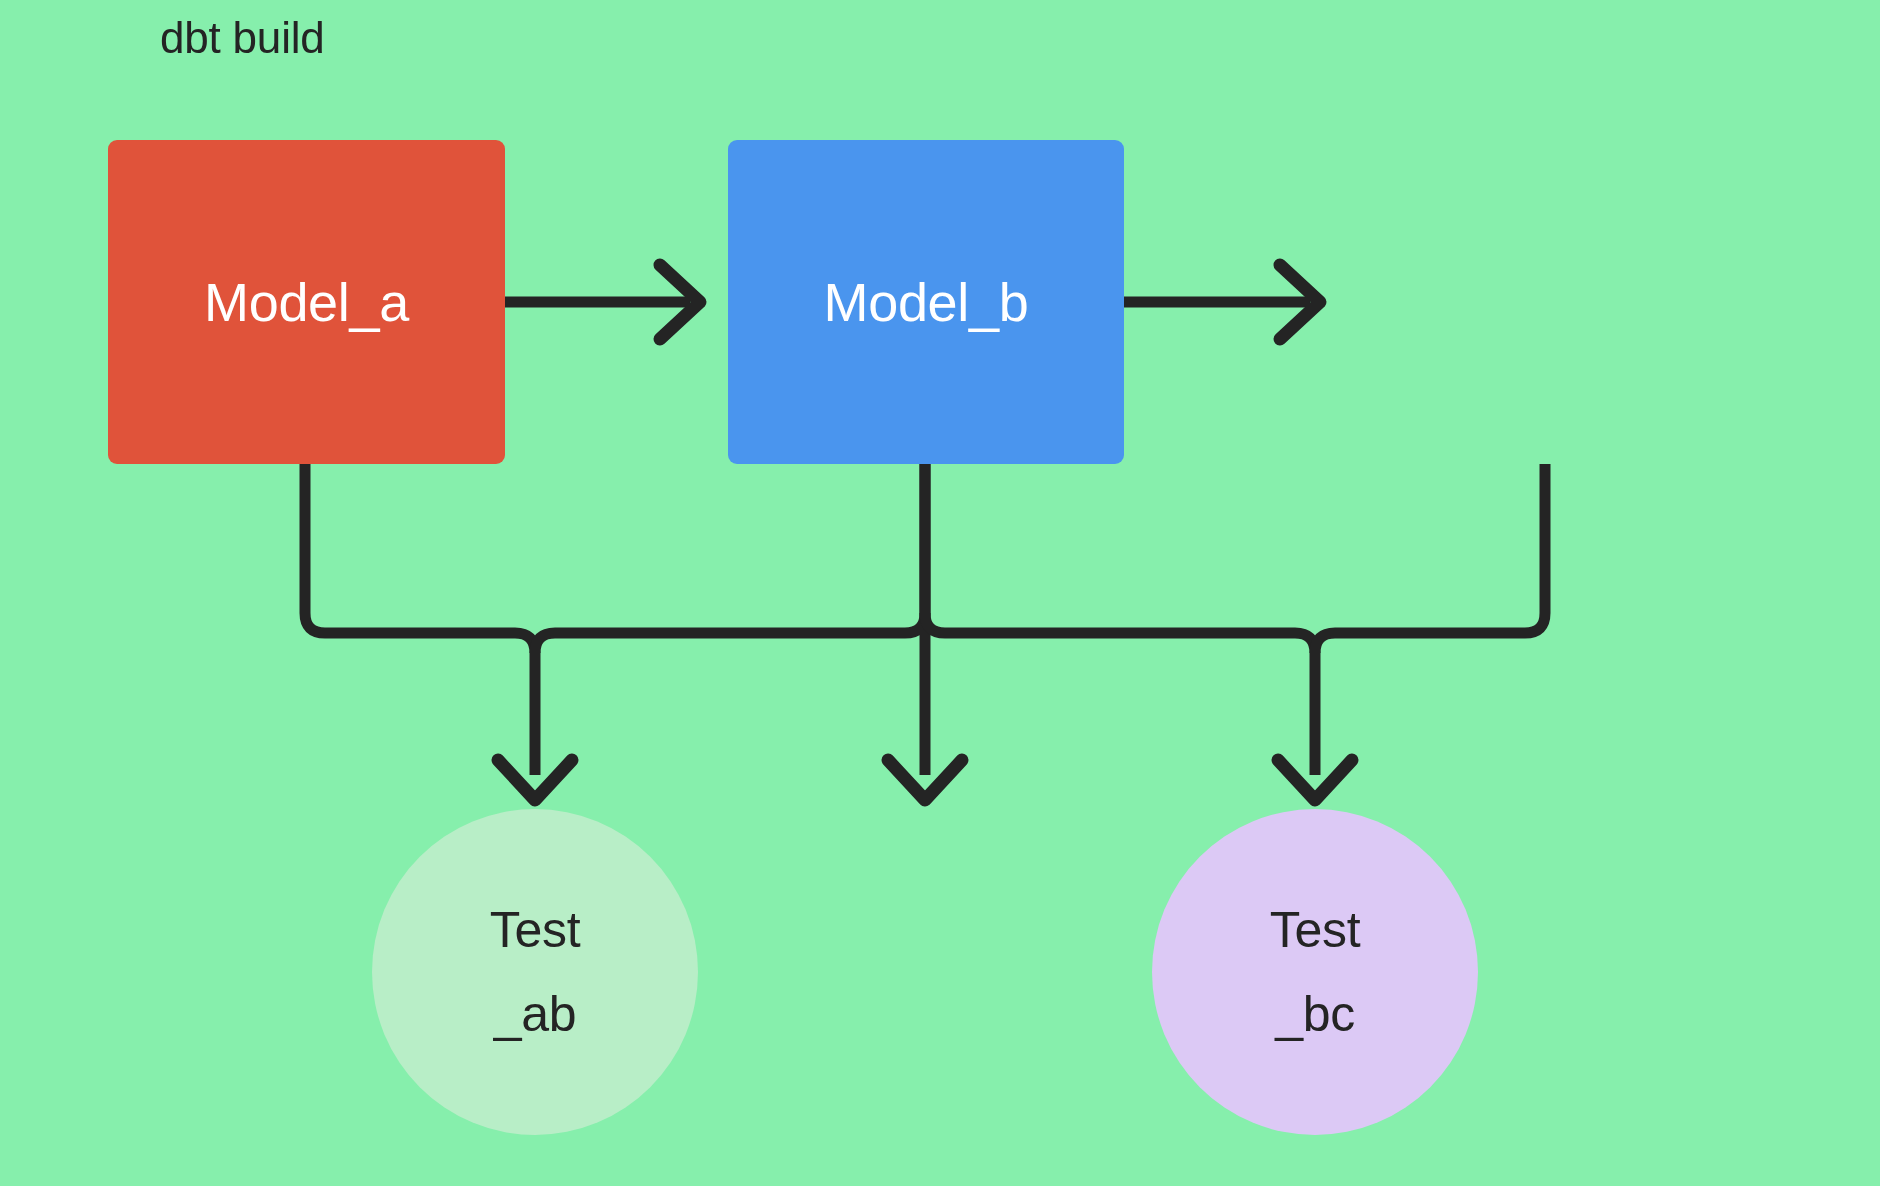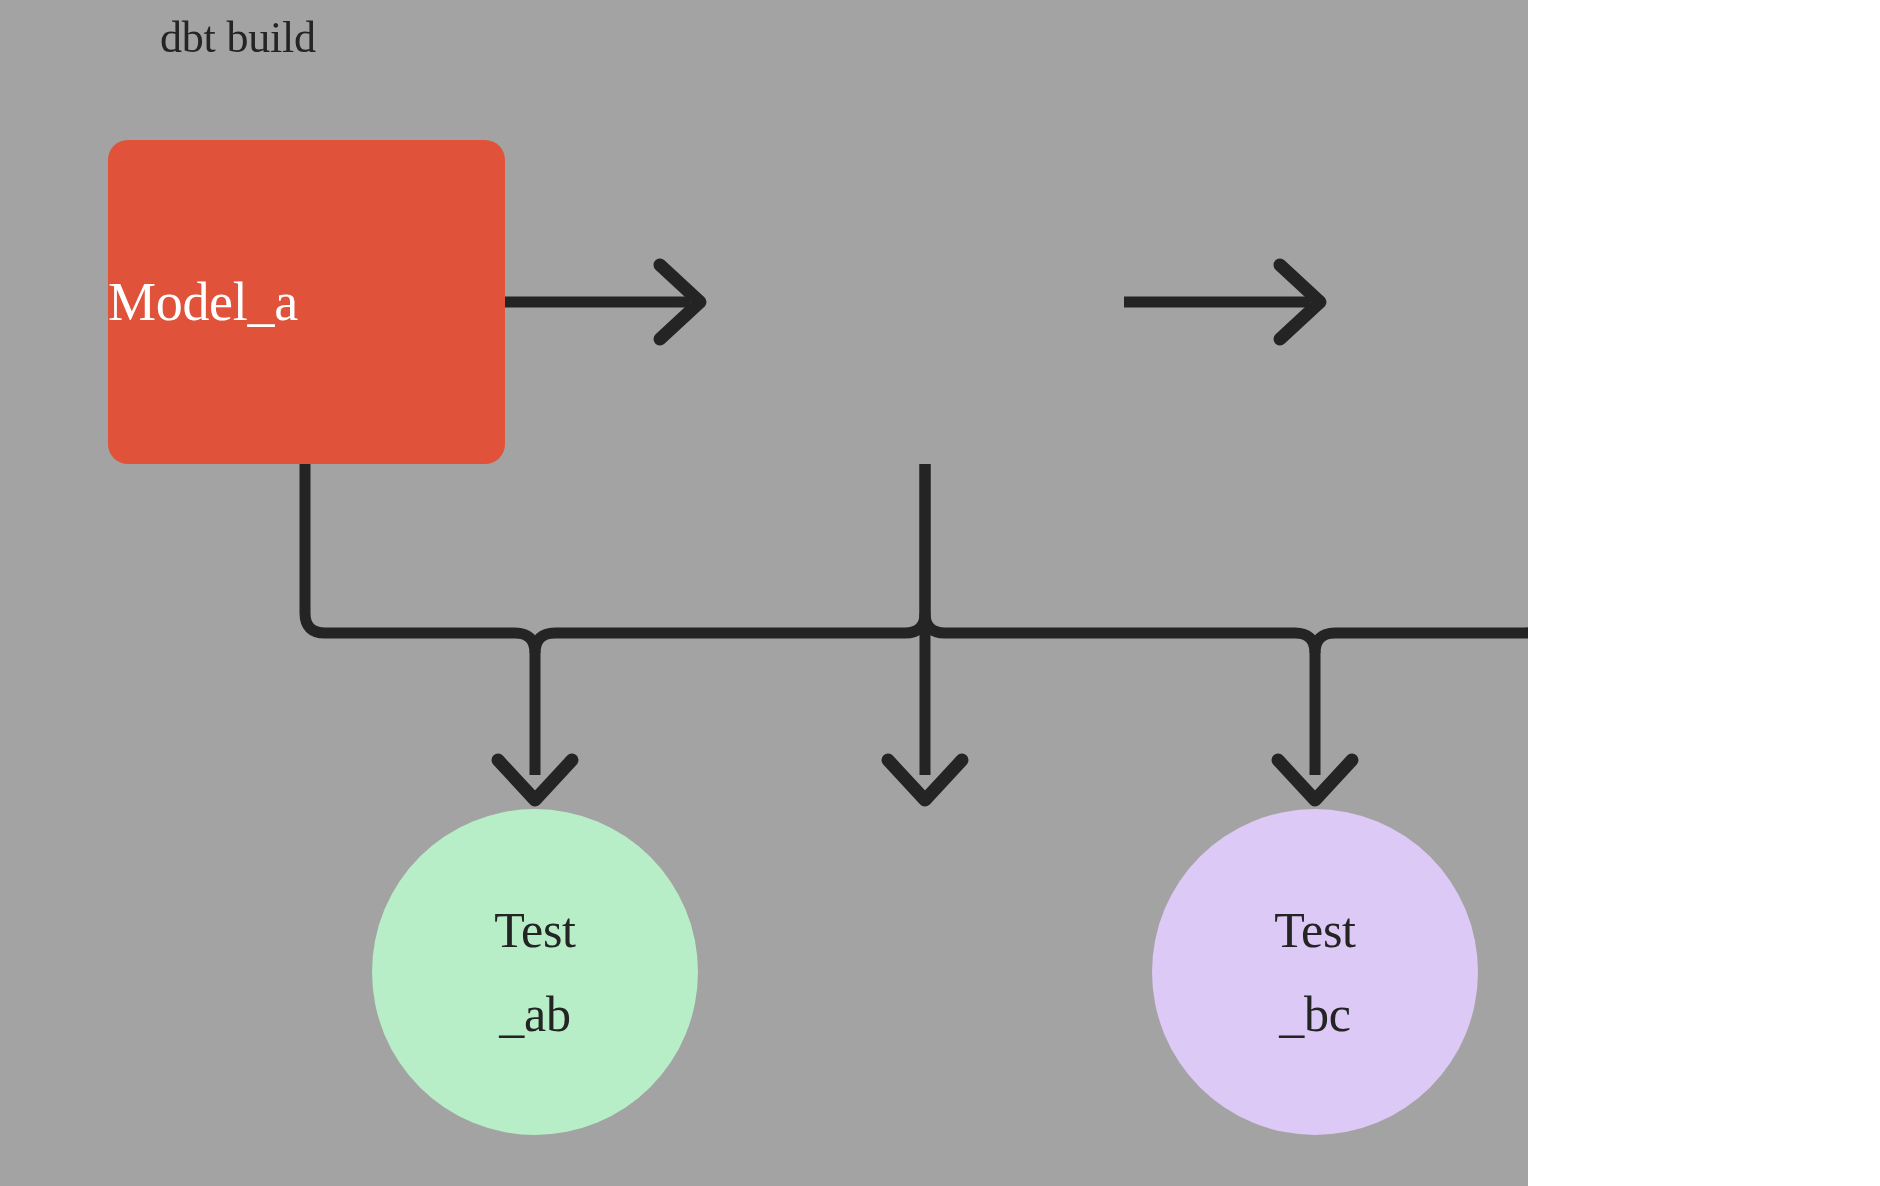--- a/index.html
+++ b/index.html
@@ -6,25 +6,24 @@
   html, body {
     margin: 0;
     padding: 0;
     background: #ffffff;
   }
   body {
     font-family: "Liberation Sans", sans-serif;
   }
   #canvas {
     position: relative;
-    width: 1528px;
+    width: 1880px;
     height: 1186px;
-    background: #a3a3a3;
+    background: #86efac;
     overflow: hidden;
-    font-family: Liberation Serif, serif;
   }
   #edges {
     position: absolute;
     left: 0;
     top: 0;
     width: 1880px;
     height: 1186px;
     pointer-events: none;
   }
   .diagram-title {
@@ -32,23 +31,24 @@
     left: 160px;
     top: 10px;
     font-size: 44px;
     line-height: 56px;
     color: #242424;
     letter-spacing: -0.2px;
     white-space: nowrap;
   }
   .model-node {
     position: absolute;
-    border-radius: 20px;
+    border-radius: 9px;
     display: flex;
     align-items: center;
+    justify-content: center;
     box-sizing: border-box;
   }
   .model-label {
     color: #ffffff;
     font-size: 54px;
     line-height: 60px;
     white-space: nowrap;
     letter-spacing: -0.3px;
   }
   .test-node {
@@ -116,20 +116,23 @@
     </g>
     <g>
       <path d="M 1278 760 L 1315 800 L 1352 760" fill="none" stroke="#242424" stroke-width="13" stroke-linecap="round" stroke-linejoin="round"></path>
     </g>
   </svg>
 
   <div class="model-node" style="left:108px; top:140px; width:397px; height:324px; background:#E0533A;">
     <span class="model-label">Model_a</span>
   </div>
 
+  <div class="model-node" style="left:728px; top:140px; width:396px; height:324px; background:#4A95EE;">
+    <span class="model-label">Model_b</span>
+  </div>
 
 
   <div class="test-node" style="left:372px; top:809px; width:326px; height:326px; background:#B8EEC7;">
     <span class="test-label">Test</span>
     <span class="test-label">_ab</span>
   </div>
 
 
   <div class="test-node" style="left:1152px; top:809px; width:326px; height:326px; background:#DCC9F5;">
     <span class="test-label">Test</span>

